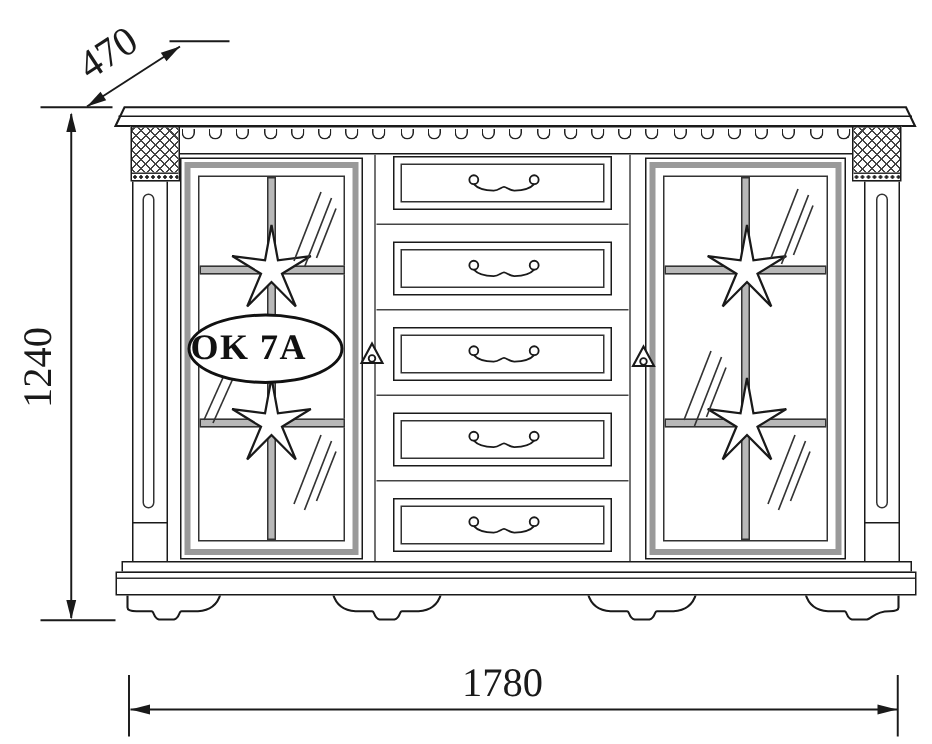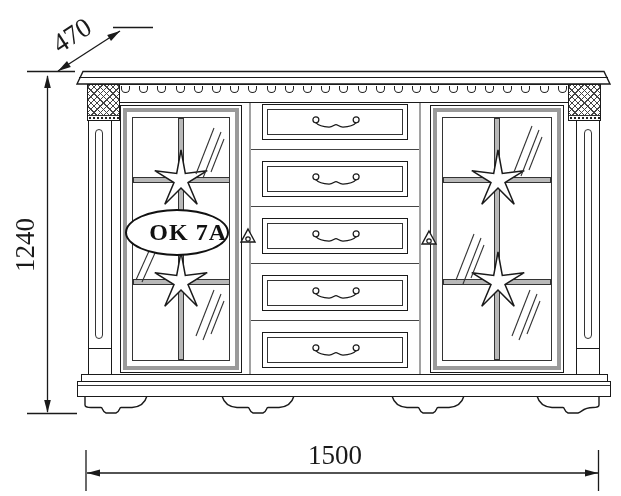--- a/index.html
+++ b/index.html
@@ -22,21 +22,21 @@
   .pilaster{border:1px solid #1a1a1a;background:#fff;z-index:2;}
   .flute{border:1.2px solid #333;border-radius:4px;background:#fff;z-index:3;}
   .door{border:1.6px solid #1a1a1a;background:#fff;z-index:2;}
   .door .grayframe{position:absolute;inset:2px;border:4px solid #9a9a9a;}
   .glass{border:1px solid #333;background:#fff;z-index:3;}
   .muntin{background:#b8b8b8;border:1px solid #333;z-index:4;}
   .star{z-index:5;}
   .refl{z-index:5;}
   .refl line{stroke:#333;stroke-width:1.1;}
   .oval{border:2.6px solid #111;border-radius:50%;background:#fff;z-index:6;
-        display:flex;align-items:center;justify-content:flex-end;}
+        display:flex;align-items:center;justify-content:flex-start;}
   .oval .model{font-weight:bold;font-size:24px;letter-spacing:1px;color:#111;}
   .drawer{border:1.6px solid #1a1a1a;background:#fff;z-index:3;}
   .drawer .inner{position:absolute;inset:4px;border:1.1px solid #333;}
   .drawer svg{left:45px;top:8px;}
   .handlepath{fill:none;stroke:#1a1a1a;stroke-width:1.4;}
   .plinth-step{border:1px solid #1a1a1a;background:#fff;z-index:2;}
   .plinth{border:1.5px solid #1a1a1a;background:#fff;z-index:2;}
   .plinth .innerline{position:absolute;left:0;right:0;top:3px;border-bottom:1px solid #333;}
   .foot{z-index:1;}
   .foot path{fill:#fff;stroke:#1a1a1a;stroke-width:1.4;}
@@ -85,21 +85,21 @@
       <line class="thinline" x1="420" y1="103" x2="420" y2="374"></line>
       <line class="thinline" x1="251" y1="149.5" x2="419" y2="149.5"></line>
       <line class="thinline" x1="251" y1="206.5" x2="419" y2="206.5"></line>
       <line class="thinline" x1="251" y1="263.5" x2="419" y2="263.5"></line>
       <line class="thinline" x1="251" y1="320.5" x2="419" y2="320.5"></line>
     </g>
   </svg>
 
   <div class="dim-text" style="left:36px;top:22px;width:72px;transform:rotate(-33deg);">470</div>
   <div class="dim-text" style="left:-43px;top:230px;width:140px;height:30px;transform:rotate(-90deg);">1240</div>
-  <div class="dim-text" style="left:235px;top:442px;width:200px;">1500</div>
+  <div class="dim-text" style="left:235px;top:442px;width:200px;">1780</div>
 
   <div class="abs frieze" style="left:88px;top:84px;width:512px;height:19px;"></div>
   <div id="scallops" class="abs scallops" style="left:121px;top:86px;width:446px;height:10px;">
       <span class="scallop"></span>
       <span class="scallop"></span>
       <span class="scallop"></span>
       <span class="scallop"></span>
       <span class="scallop"></span>
       <span class="scallop"></span>
       <span class="scallop"></span>

